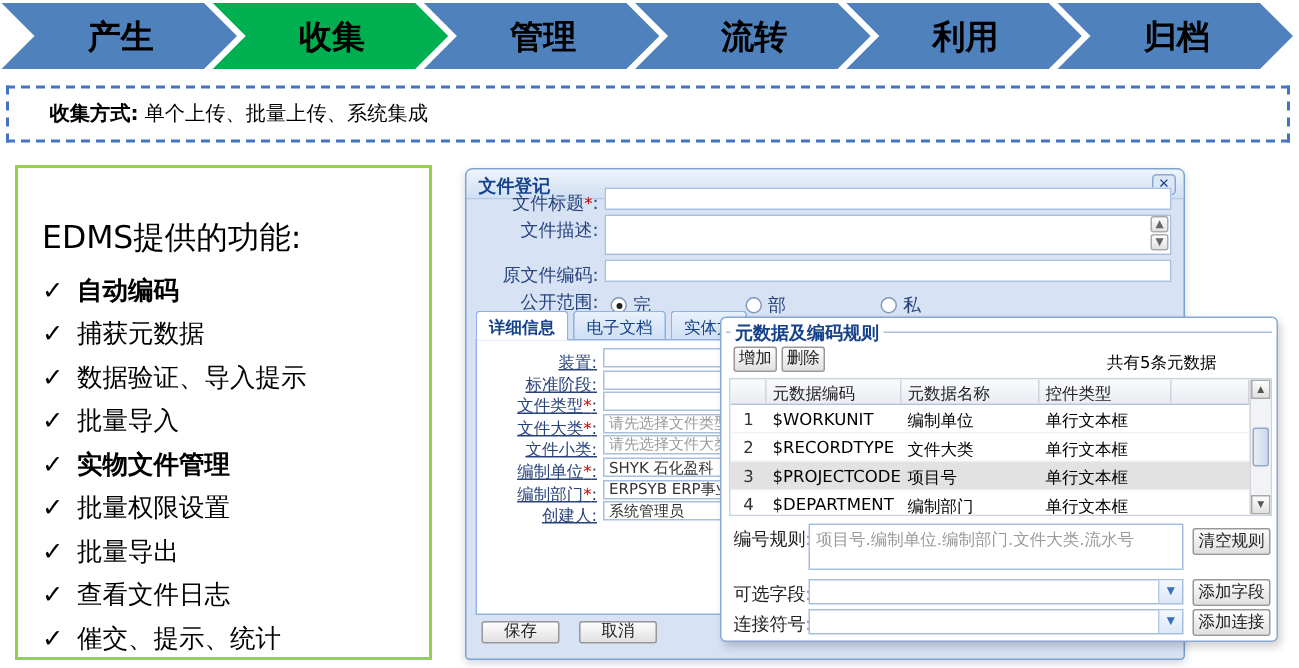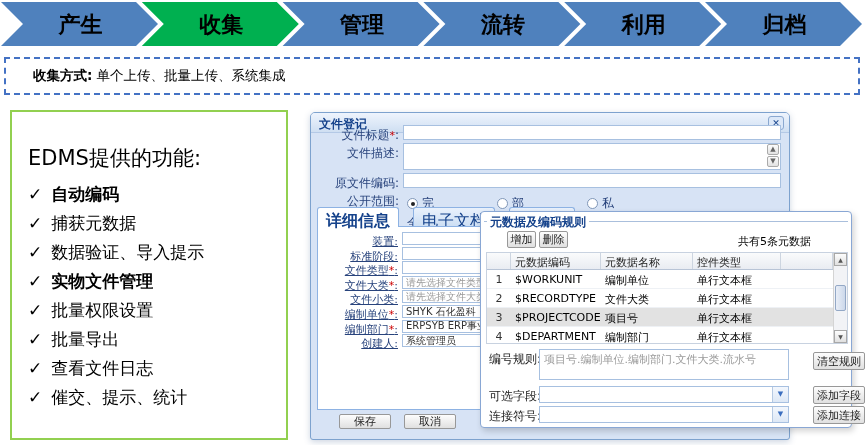--- a/index.html
+++ b/index.html
@@ -56,38 +56,38 @@
     width: 12px; height: 11px; margin-bottom: 1px; border: 1px solid #aaa; border-radius: 2px;
     background: linear-gradient(#fcfcfc,#e2e2e2); font-size: 7px; color: #666; text-align: center; line-height: 9px; cursor: pointer;
   }
   .radio-row { position: absolute; height: 14px; }
   .radio { display:inline-block; width: 11px; height: 11px; border: 1px solid #8097b8; border-radius: 50%; background: #fff; vertical-align: -2px; margin-right: 4px; position: relative; cursor: pointer; }
   .radio.sel::after { content:""; position:absolute; left:2.5px; top:2.5px; width:4px; height:4px; border-radius:50%; background:#222; }
   .radio-label { font-size: 12px; color: #28437c; margin-right: 24px; }
   
   #tabs { position: absolute; left: 6px; top: 94px; right: 6px; height: 19px; }
   .tab {
-    display: inline-block; height: 19px; padding: 3px 8px 0 8px; margin-right: 14px;
-    font-size: 16px; color: #15428b; background: linear-gradient(#e9f1fc,#cddff4);
+    display: inline-block; height: 19px; padding: 3px 8px 0 8px; margin-right: 3px;
+    font-size: 11px; color: #15428b; background: linear-gradient(#e9f1fc,#cddff4);
     border: 1px solid #8db2e3; border-bottom: none; border-radius: 3px 3px 0 0; cursor: pointer; white-space: nowrap;
   }
   .tab.active { background: #fff; font-weight: bold; height: 20px; position: relative; z-index: 2; }
   #tabpanel {
     position: absolute; left: 6px; top: 113px; width: 468px; height: 184px;
     background: #fff; border: 1px solid #8db2e3;
   }
   .frow-label { position: absolute; left: 0; width: 80px; text-align: right; font-size: 11px; color: #28437c; white-space: nowrap; text-decoration: underline; }
   .frow-input {
     position: absolute; left: 84px; width: 162px; height: 13px; border: 1px solid #a7c0e0; background: #fff;
     font-size: 10px; color: #333; padding: 0 3px; font-family: inherit;
   }
   .frow-input::placeholder { color: #9a9a9a; }
   .btn-gray {
     background: linear-gradient(#fdfdfd,#e0e0e0); border: 1px solid #989898; border-radius: 2px;
-    font-size: 11px; color: #222; text-align: center; cursor: pointer; font-family: Liberation Serif, serif; display: inline-block; margin-left: 18px;
+    font-size: 11px; color: #222; text-align: center; cursor: pointer; font-family: Liberation Serif, serif; display: inline-block;
   }
   .foot-btn { position: absolute; top: 301px; width: 52px; height: 15px; line-height: 13px; }
   
   #metapanel {
     position: absolute; left: 480px; top: 211px; width: 372px; height: 217px;
     background: #fff; border: 1px solid #89a7d4; border-radius: 4px;
     box-shadow: 2px 3px 6px rgba(0,0,0,.18); z-index: 5;
   }
   .legend-line { position: absolute; left: 3px; right: 3px; top: 9px; height: 1px; background: #aabfdc; }
   .legend {
@@ -159,20 +159,21 @@
     <span class="b-label">收集方式:</span>
     <span class="b-text">单个上传、批量上传、系统集成</span>
   </div>
 
   <div id="features">
     <div class="f-title">EDMS提供的功能:</div>
     <div id="feat-list">
         <div class="feat-item bold"><span class="check">✓</span><span class="f-text">自动编码</span></div>
         <div class="feat-item"><span class="check">✓</span><span class="f-text">捕获元数据</span></div>
         <div class="feat-item"><span class="check">✓</span><span class="f-text">数据验证、导入提示</span></div>
+        <div class="feat-item"><span class="check">✓</span><span class="f-text">批量导入</span></div>
         <div class="feat-item bold"><span class="check">✓</span><span class="f-text">实物文件管理</span></div>
         <div class="feat-item"><span class="check">✓</span><span class="f-text">批量权限设置</span></div>
         <div class="feat-item"><span class="check">✓</span><span class="f-text">批量导出</span></div>
         <div class="feat-item"><span class="check">✓</span><span class="f-text">查看文件日志</span></div>
         <div class="feat-item"><span class="check">✓</span><span class="f-text">催交、提示、统计</span></div>
       </div>
   </div>
 
   <div id="dialog">
     <div class="d-titlebar">

